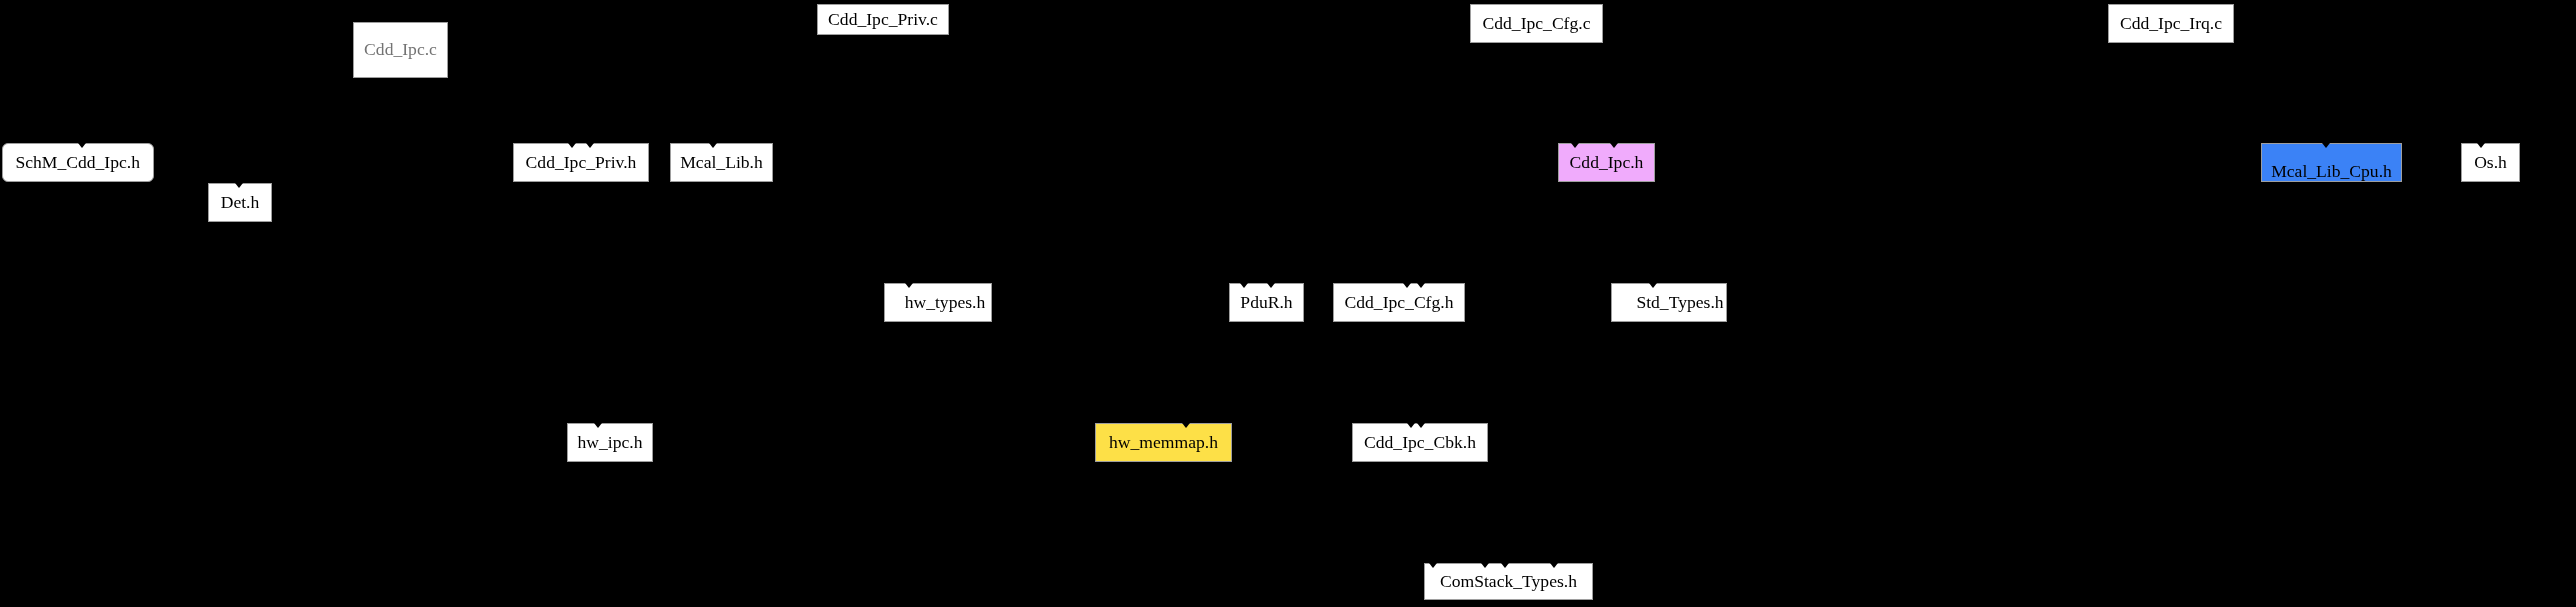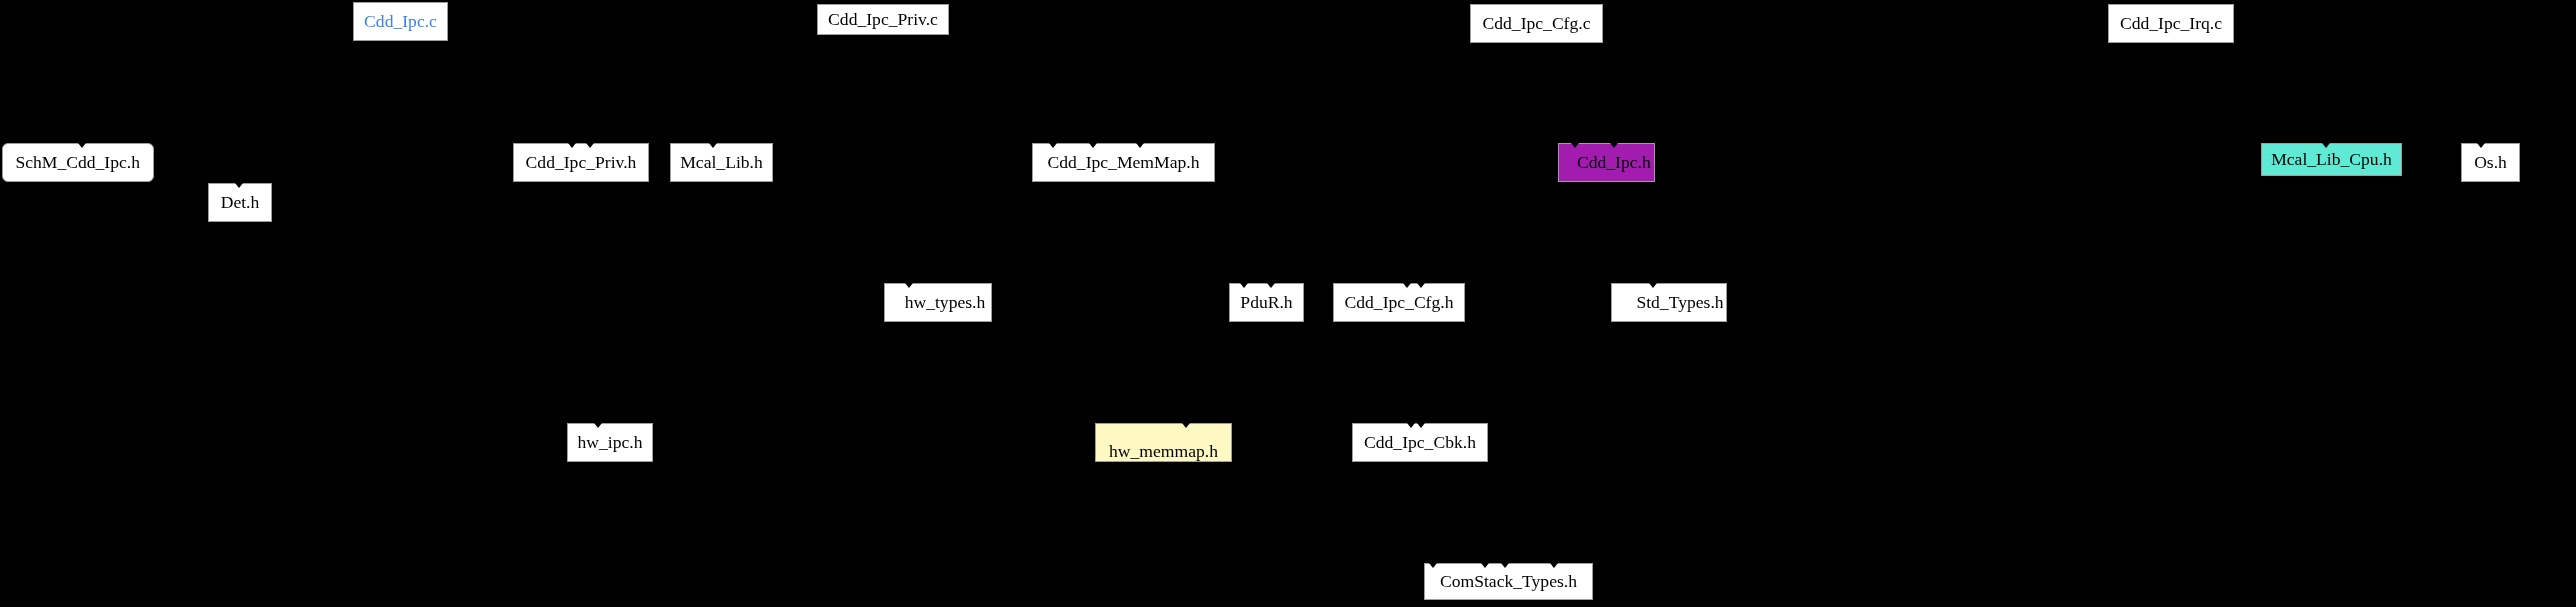--- a/index.html
+++ b/index.html
@@ -40,21 +40,21 @@
     border-left: 4.2px solid transparent;
     border-right: 4.2px solid transparent;
     border-top: 5.9px solid #000000;
     transform: translateX(-50%);
   }
 </style>
 </head>
 <body>
 
 <div class="canvas" style="background: rgb(0, 0, 0);">
-    <div class="node" style="left: 353px; top: 2px; width: 95px; height: 39px; background: rgb(255, 255, 255); border-color: rgb(158, 158, 158); color: #3b82f6;">
+    <div class="node" style="left: 353px; top: 22px; width: 95px; height: 56px; background: rgb(255, 255, 255); border-color: rgb(158, 158, 158); color: #737373;">
       <span class="label">Cdd_Ipc.c</span>
     </div>
     <div class="node" style="left: 817px; top: 4.2px; width: 132px; height: 31px; background: rgb(255, 255, 255); border-color: rgb(158, 158, 158); color: rgb(0, 0, 0);">
       <span class="label">Cdd_Ipc_Priv.c</span>
     </div>
     <div class="node" style="left: 1460px; top: 4.2px; width: 133px; height: 39px; background: rgb(255, 255, 255); border-color: rgb(158, 158, 158); color: rgb(0, 0, 0); margin-left: 10px;">
       <span class="label">Cdd_Ipc_Cfg.c</span>
     </div>
     <div class="node" style="left: 2108px; top: 4.2px; width: 126px; height: 39px; background: rgb(255, 255, 255); border-color: rgb(158, 158, 158); color: rgb(0, 0, 0);">
       <span class="label">Cdd_Ipc_Irq.c</span>
@@ -69,32 +69,26 @@
     </div>
     <div class="node" style="left: 513px; top: 143px; width: 136px; height: 39px; background: rgb(255, 255, 255); border-color: rgb(158, 158, 158); color: rgb(0, 0, 0);">
       <span class="label">Cdd_Ipc_Priv.h</span>
       <span class="notch" style="left: 43%;"></span>
       <span class="notch" style="left: 57%;"></span>
     </div>
     <div class="node" style="left: 670px; top: 143px; width: 103px; height: 39px; background: rgb(255, 255, 255); border-color: rgb(158, 158, 158); color: rgb(0, 0, 0);">
       <span class="label">Mcal_Lib.h</span>
       <span class="notch" style="left: 42%;"></span>
     </div>
-    <div class="node" style="left: 1032px; top: 143px; width: 183px; height: 39px; background: rgb(255, 255, 255); border-color: rgb(158, 158, 158); color: rgb(0, 0, 0);">
-      <span class="label">Cdd_Ipc_MemMap.h</span>
-      <span class="notch" style="left: 11%;"></span>
-      <span class="notch" style="left: 33%;"></span>
-      <span class="notch" style="left: 59%;"></span>
-    </div>
-    <div class="node" style="left: 1558px; top: 143px; width: 97px; height: 39px; background: #a21caf; border-color: rgb(158, 158, 158); color: rgb(0, 0, 0); justify-content: flex-end;">
+    <div class="node" style="left: 1558px; top: 143px; width: 97px; height: 39px; background: #f0abfc; border-color: rgb(158, 158, 158); color: rgb(0, 0, 0);">
       <span class="label">Cdd_Ipc.h</span>
       <span class="notch" style="left: 17%;"></span>
       <span class="notch" style="left: 58%;"></span>
     </div>
-    <div class="node" style="left: 2261px; top: 143px; width: 141px; height: 33px; background: #5eead4; border-color: rgb(158, 158, 158); color: rgb(0, 0, 0);">
+    <div class="node" style="left: 2261px; top: 143px; width: 141px; height: 39px; background: #3b82f6; border-color: rgb(158, 158, 158); color: rgb(0, 0, 0); align-items: flex-end;">
       <span class="label">Mcal_Lib_Cpu.h</span>
       <span class="notch" style="left: 46%;"></span>
     </div>
     <div class="node" style="left: 2461px; top: 143px; width: 59px; height: 39px; background: rgb(255, 255, 255); border-color: rgb(158, 158, 158); color: rgb(0, 0, 0);">
       <span class="label">Os.h</span>
       <span class="notch" style="left: 34%;"></span>
     </div>
     <div class="node" style="left: 884px; top: 283px; width: 108px; height: 39px; background: rgb(255, 255, 255); border-color: rgb(158, 158, 158); color: rgb(0, 0, 0); padding-left: 14px;">
       <span class="label">hw_types.h</span>
       <span class="notch" style="left: 23%;"></span>
@@ -110,21 +104,21 @@
       <span class="notch" style="left: 67%;"></span>
     </div>
     <div class="node" style="left: 1611px; top: 283px; width: 116px; height: 39px; background: rgb(255, 255, 255); border-color: rgb(158, 158, 158); color: rgb(0, 0, 0); padding-left: 22px;">
       <span class="label">Std_Types.h</span>
       <span class="notch" style="left: 36%;"></span>
     </div>
     <div class="node" style="left: 567px; top: 423px; width: 86px; height: 39px; background: rgb(255, 255, 255); border-color: rgb(158, 158, 158); color: rgb(0, 0, 0);">
       <span class="label">hw_ipc.h</span>
       <span class="notch" style="left: 36%;"></span>
     </div>
-    <div class="node" style="left: 1095px; top: 423px; width: 137px; height: 39px; background: #fef9c3; border-color: rgb(158, 158, 158); color: rgb(0, 0, 0); align-items: flex-end;">
+    <div class="node" style="left: 1095px; top: 423px; width: 137px; height: 39px; background: #fde047; border-color: rgb(158, 158, 158); color: rgb(0, 0, 0);">
       <span class="label">hw_memmap.h</span>
       <span class="notch" style="left: 67%;"></span>
     </div>
     <div class="node" style="left: 1352px; top: 423px; width: 136px; height: 39px; background: rgb(255, 255, 255); border-color: rgb(158, 158, 158); color: rgb(0, 0, 0);">
       <span class="label">Cdd_Ipc_Cbk.h</span>
       <span class="notch" style="left: 43%;"></span>
       <span class="notch" style="left: 51%;"></span>
     </div>
     <div class="node" style="left: 1418px; top: 563px; width: 169px; height: 37px; background: rgb(255, 255, 255); border-color: rgb(158, 158, 158); color: rgb(0, 0, 0); margin-left: 6px;">
       <span class="label">ComStack_Types.h</span>

